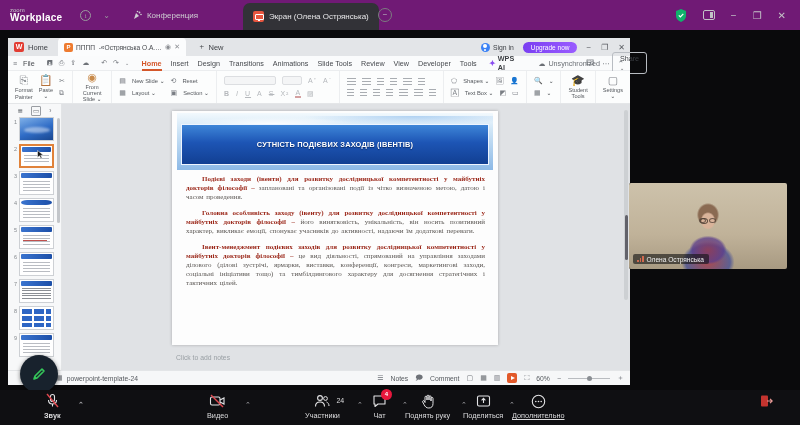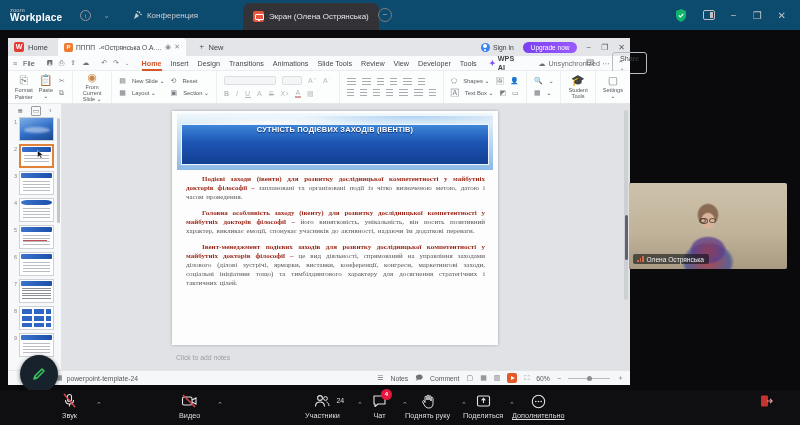--- a/index.html
+++ b/index.html
@@ -1,20 +1,20 @@
 <!DOCTYPE html>
 <html><head>
 <meta charset="utf-8">
 <style>
   * { margin:0; padding:0; box-sizing:border-box; }
   html,body { width:800px; height:425px; overflow:hidden; background:#000; }
   body { font-family:"Liberation Sans", sans-serif; position:relative; }
 
   
-  .ztitle { position:absolute; left:0; top:0; width:800px; height:30px; background:#0c4a6e; display:flex; align-items:center; }
+  .ztitle { position:absolute; left:0; top:0; width:800px; height:30px; background:#701a75; display:flex; align-items:center; }
   .zlogo { margin-left:10px; line-height:1; }
   .zlogo .zl1 { display:block; font-size:6px; color:#c7c7cb; }
   .zlogo .zl2 { display:block; font-size:10px; font-weight:bold; color:#fff; letter-spacing:.2px; }
   .zinfo { width:11px; height:11px; border:1px solid #9a9a9e; border-radius:50%; color:#9a9a9e; font-size:7px; text-align:center; line-height:10px; margin-left:18px; font-family:"Liberation Serif",serif; }
   .zchev { color:#9a9a9e; font-size:8px; margin-left:12px; }
   .ztab1 { display:flex; align-items:center; gap:5px; margin-left:22px; color:#cfcfd3; font-size:8px; }
   .ztab2 { position:absolute; left:243px; top:3px; height:27px; background:#323237; border-radius:7px 7px 0 0; display:flex; align-items:center; gap:5px; padding:0 10px; color:#e8e8ea; font-size:8px; }
   .scr-ico { width:11px; height:11px; background:#e8563f; border-radius:2px; position:relative; }
   .scr-ico::before { content:""; position:absolute; left:2px; top:2.5px; width:7px; height:4.5px; border:1px solid #fff; border-radius:1px; }
   .scr-ico::after { content:""; position:absolute; left:4.5px; top:8px; width:2px; height:1.5px; background:#fff; }
@@ -93,21 +93,21 @@
   .cursor-ico { position:absolute; left:16px; top:4px; z-index:3; }
   .pscroll { position:absolute; right:1px; top:14px; width:3px; height:105px; background:#c3c6ca; border-radius:2px; }
   .paddnew { position:absolute; left:24px; bottom:2px; color:#55595e; font-size:9px; }
 
   
   .wcanvas { position:absolute; left:54px; top:66px; width:568px; height:266px; background:#e0e2e5; }
   .cscroll { position:absolute; right:2px; top:6px; width:4px; height:190px; background:#cdd0d3; border-radius:2px; }
   .slide { position:absolute; left:110px; top:7px; width:326px; height:234px; background:#fdfdfd; box-shadow:0 0 3px rgba(0,0,0,.25); }
   .banner { position:absolute; left:5px; top:2px; right:5px; height:57px; background:linear-gradient(180deg,#f2f9fd 0%,#cfe5f6 30%,#8db9e6 100%); }
   .banner::before { content:""; position:absolute; left:0; right:0; top:3px; height:8px; background:radial-gradient(120px 10px at 30% 100%, rgba(255,255,255,.9), transparent 70%), radial-gradient(160px 12px at 75% 0%, rgba(160,200,240,.8), transparent 70%); }
-  .banner-in { position:absolute; left:4px; right:4px; top:11px; bottom:5px; background:linear-gradient(180deg,#3e86d8 0%,#1d55b5 45%,#123f92 100%); border:1px solid #eef5ff; display:flex; flex-direction:column; text-align:center; gap:1px; }
+  .banner-in { position:absolute; left:4px; right:4px; top:11px; bottom:5px; background:linear-gradient(180deg,#3e86d8 0%,#1d55b5 45%,#123f92 100%); border:1px solid #eef5ff; display:flex; flex-direction:column; justify-content:center; text-align:center; gap:1px; }
   .banner-in div { color:#fff; font-weight:bold; font-size:7.4px; letter-spacing:.2px; text-shadow:0 1px 1px #0a2a66; line-height:1.35; }
   .sbody { position:absolute; left:14px; right:13px; top:64px; bottom:4px; font-family:"Liberation Serif", serif; }
   .sbody p { font-size:7px; line-height:9px; text-align:justify; text-indent:16px; margin-bottom:7px; word-spacing:1px; }
   .sbody .lead { color:#9c2a1c; font-weight:bold; }
   .sbody .btxt { color:#5c5855; }
   .notes { position:absolute; left:114px; top:250px; font-size:6.8px; color:#9aa0a5; }
 
   
   .wstatus { position:absolute; left:0; top:332px; width:622px; height:15px; background:#f6f7f8; border-top:1px solid #e3e5e7; display:flex; align-items:center; font-size:6.8px; color:#55595e; }
   .wstat-left { display:flex; align-items:center; gap:4px; margin-left:48px; }
@@ -532,34 +532,34 @@
           <i></i>
         </span>
       <span>Олена Острянська</span>
     </div>
   </div>
   <span class="vscroll"></span>
 </div>
 
 <footer class="ztoolbar">
 
-  <div class="zbtn" style="left:62px;">
+  <div class="zbtn" style="left:44px;font-weight:bold;">
     <span class="icw">
       <svg width="15" height="16" viewBox="0 0 15 16">
         <rect x="5.5" y="1.5" width="4" height="7" rx="2" fill="none" stroke="#e4e4e6" stroke-width="1.1"></rect>
         <path d="M3.5 7 C3.5 9.5 5.2 11 7.5 11 C9.8 11 11.5 9.5 11.5 7" fill="none" stroke="#e4e4e6" stroke-width="1.1"></path>
         <line x1="7.5" y1="11" x2="7.5" y2="13.5" stroke="#e4e4e6" stroke-width="1.1"></line>
         <line x1="2" y1="1" x2="13" y2="14" stroke="#e0484f" stroke-width="1.4"></line>
       </svg>
     </span>
     <span>Звук</span>
     <span class="chev" style="left:34px;">⌃</span>
   </div>
 
-  <div class="zbtn" style="left:179px;">
+  <div class="zbtn" style="left:207px;">
     <span class="icw">
       <svg width="17" height="14" viewBox="0 0 17 14">
         <rect x="1.5" y="3" width="9.5" height="8" rx="1.5" fill="none" stroke="#e4e4e6" stroke-width="1.1"></rect>
         <path d="M11 6 L15 4 V10 L11 8" fill="none" stroke="#e4e4e6" stroke-width="1.1"></path>
         <line x1="2" y1="1" x2="14" y2="13" stroke="#e0484f" stroke-width="1.4"></line>
       </svg>
     </span>
     <span>Видео</span>
     <span class="chev" style="left:38px;">⌃</span>
   </div>

